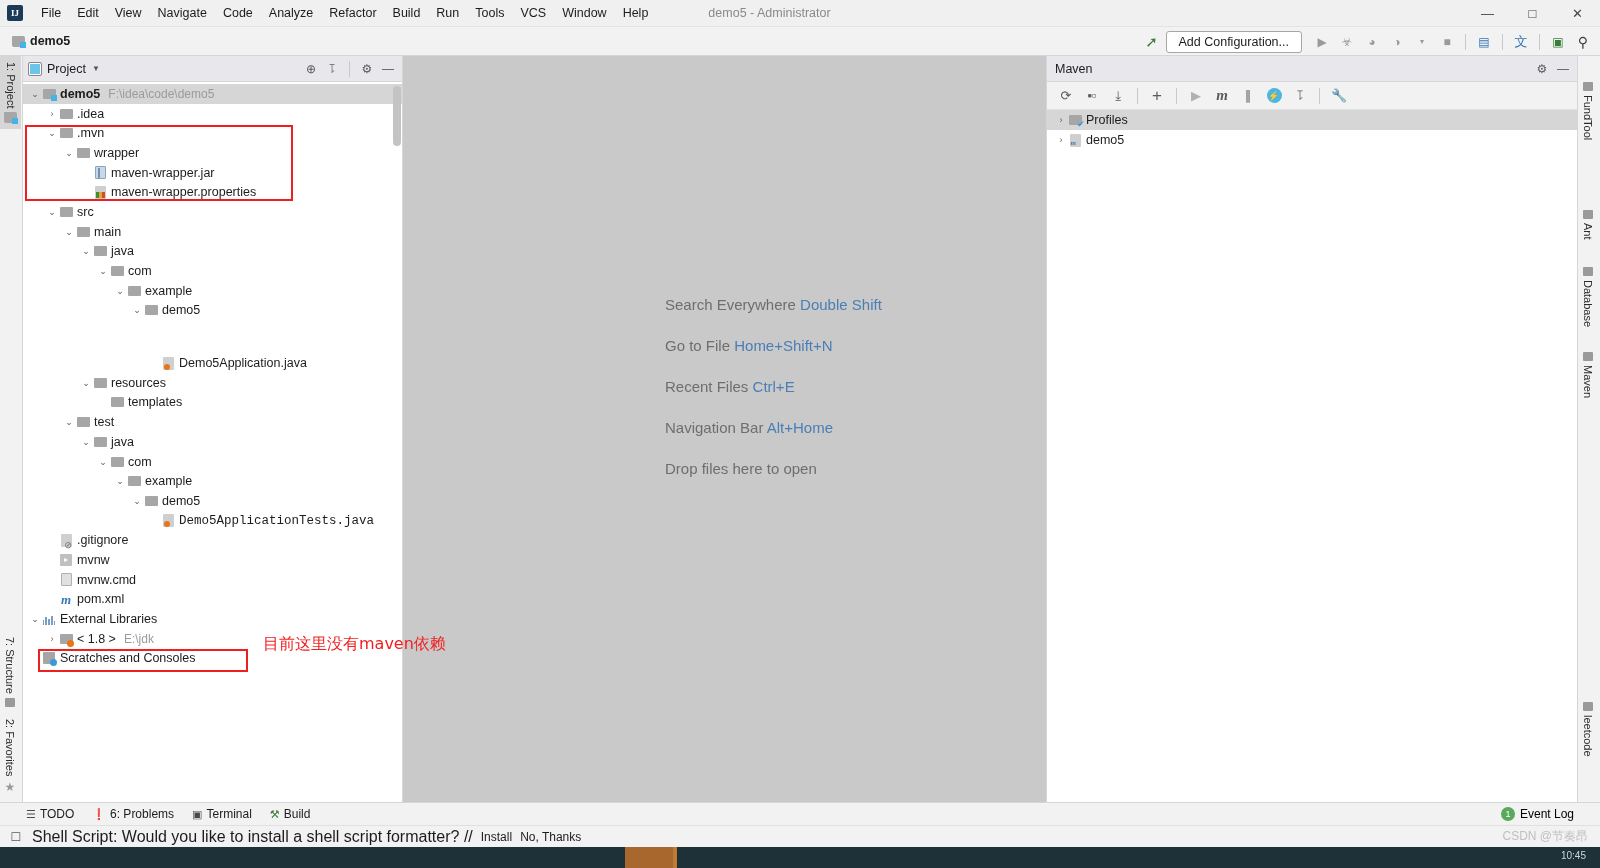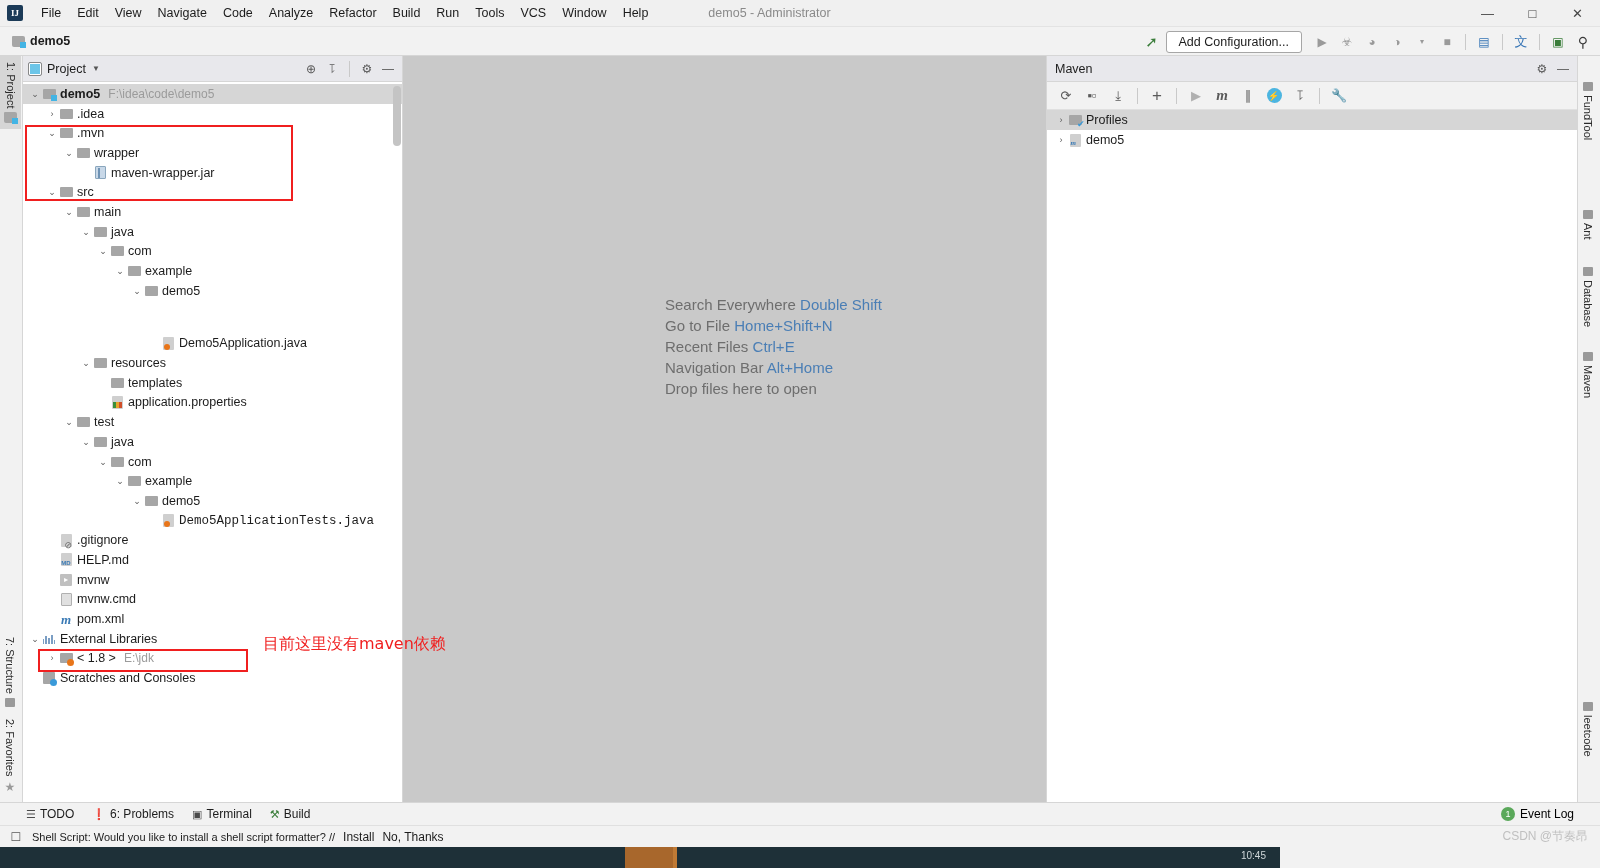--- a/index.html
+++ b/index.html
@@ -264,21 +264,21 @@
     font-family: "DejaVu Sans", sans-serif; white-space: nowrap; z-index: 6;
   }
 
   
   .editor {
     position: absolute; left: 403px; top: 56px; width: 643px; height: 746px;
     background: #c9c9c9;
   }
   .tips {
     position: absolute; left: 262px; top: 240px;
-    display: flex; flex-direction: column; gap: 4px;
+    display: flex; flex-direction: column; gap: 24px;
   }
   .tip { font-size: 15px; color: #6e6e6e; white-space: nowrap; }
   .tip .k { color: #4a7eb5; }
 
   
   .maven-panel {
     position: absolute; left: 1046px; top: 56px; width: 531px; height: 746px;
     background: #fff; border-left: 1px solid #d6d6d6;
     display: flex; flex-direction: column;
   }
@@ -315,27 +315,27 @@
   .badge-green {
     width: 14px; height: 14px; border-radius: 50%; background: #5aa85a;
     color: #fff; font-size: 9px; display: flex; align-items: center;
     justify-content: center;
   }
   .status-bar {
     position: absolute; left: 0; top: 825px; width: 1600px; height: 22px;
     background: #f2f2f2; border-top: 1px solid #e0e0e0;
     display: flex; align-items: center; padding-left: 8px; gap: 8px;
   }
-  .status-text { font-size: 11px; color: #1c1c1c; }
+  .status-text { font-size: 16px; color: #1c1c1c; }
   .status-link { font-size: 12px; color: #1c1c1c; cursor: default; }
   .watermark {
     margin-left: auto; margin-right: 12px; font-size: 12px; color: #c0c0c0;
   }
   .taskbar {
-    position: absolute; left: 0; top: 847px; width: 1280px; height: 21px;
+    position: absolute; left: 0; top: 847px; width: 1600px; height: 21px;
     background: #1e3038;
   }
   .taskbar-hl {
     position: absolute; left: 625px; top: 0; width: 48px; height: 21px;
     background: #a8672c;
   }
   .taskbar-hl2 {
     position: absolute; left: 673px; top: 0; width: 4px; height: 21px;
     background: #c07a35;
   }
@@ -486,20 +486,27 @@
           </span>
           <span class="lbl">wrapper</span>
         </div>
         <div class="row" style="padding-left: 57px;">
           <span class="arrow"></span>
           <span class="ico">
             <span class="i-jar"></span>
           </span>
           <span class="lbl">maven-wrapper.jar</span>
         </div>
+        <div class="row" style="padding-left: 57px;">
+          <span class="arrow"></span>
+          <span class="ico">
+            <span class="i-props"></span>
+          </span>
+          <span class="lbl">maven-wrapper.properties</span>
+        </div>
         <div class="row" style="padding-left: 23px;">
           <span class="arrow">⌄</span>
           <span class="ico">
             <span class="i-folder"></span>
           </span>
           <span class="lbl">src</span>
         </div>
         <div class="row" style="padding-left: 40px;">
           <span class="arrow">⌄</span>
           <span class="ico">
@@ -549,42 +556,35 @@
           </span>
           <span class="lbl">resources</span>
         </div>
         <div class="row" style="padding-left: 74px;">
           <span class="arrow"></span>
           <span class="ico">
             <span class="i-folder"></span>
           </span>
           <span class="lbl">templates</span>
         </div>
+        <div class="row" style="padding-left: 40px;">
+          <span class="arrow">⌄</span>
+          <span class="ico">
+            <span class="i-folder"></span>
+          </span>
+          <span class="lbl">test</span>
+        </div>
+        <div class="row" style="padding-left: 57px;">
+          <span class="arrow">⌄</span>
+          <span class="ico">
+            <span class="i-folder"></span>
+          </span>
+          <span class="lbl">java</span>
+        </div>
         <div class="row" style="padding-left: 74px;">
-          <span class="arrow"></span>
-          <span class="ico">
-            <span class="i-props"></span>
-          </span>
-          <span class="lbl">application.properties</span>
-        </div>
-        <div class="row" style="padding-left: 40px;">
-          <span class="arrow">⌄</span>
-          <span class="ico">
-            <span class="i-folder"></span>
-          </span>
-          <span class="lbl">test</span>
-        </div>
-        <div class="row" style="padding-left: 57px;">
-          <span class="arrow">⌄</span>
-          <span class="ico">
-            <span class="i-folder"></span>
-          </span>
-          <span class="lbl">java</span>
-        </div>
-        <div class="row" style="padding-left: 74px;">
           <span class="arrow">⌄</span>
           <span class="ico">
             <span class="i-folder"></span>
           </span>
           <span class="lbl">com</span>
         </div>
         <div class="row" style="padding-left: 91px;">
           <span class="arrow">⌄</span>
           <span class="ico">
             <span class="i-folder"></span>
@@ -604,27 +604,20 @@
             <span class="i-java"></span>
           </span>
           <span class="lbl">Demo5ApplicationTests.java</span>
         </div>
         <div class="row" style="padding-left: 23px;">
           <span class="arrow"></span>
           <span class="ico">
             <span class="i-git"></span>
           </span>
           <span class="lbl">.gitignore</span>
-        </div>
-        <div class="row" style="padding-left: 23px;">
-          <span class="arrow"></span>
-          <span class="ico">
-            <span class="i-md">MD</span>
-          </span>
-          <span class="lbl">HELP.md</span>
         </div>
         <div class="row" style="padding-left: 23px;">
           <span class="arrow"></span>
           <span class="ico">
             <span class="i-sh">▸</span>
           </span>
           <span class="lbl">mvnw</span>
         </div>
         <div class="row" style="padding-left: 23px;">
           <span class="arrow"></span>

